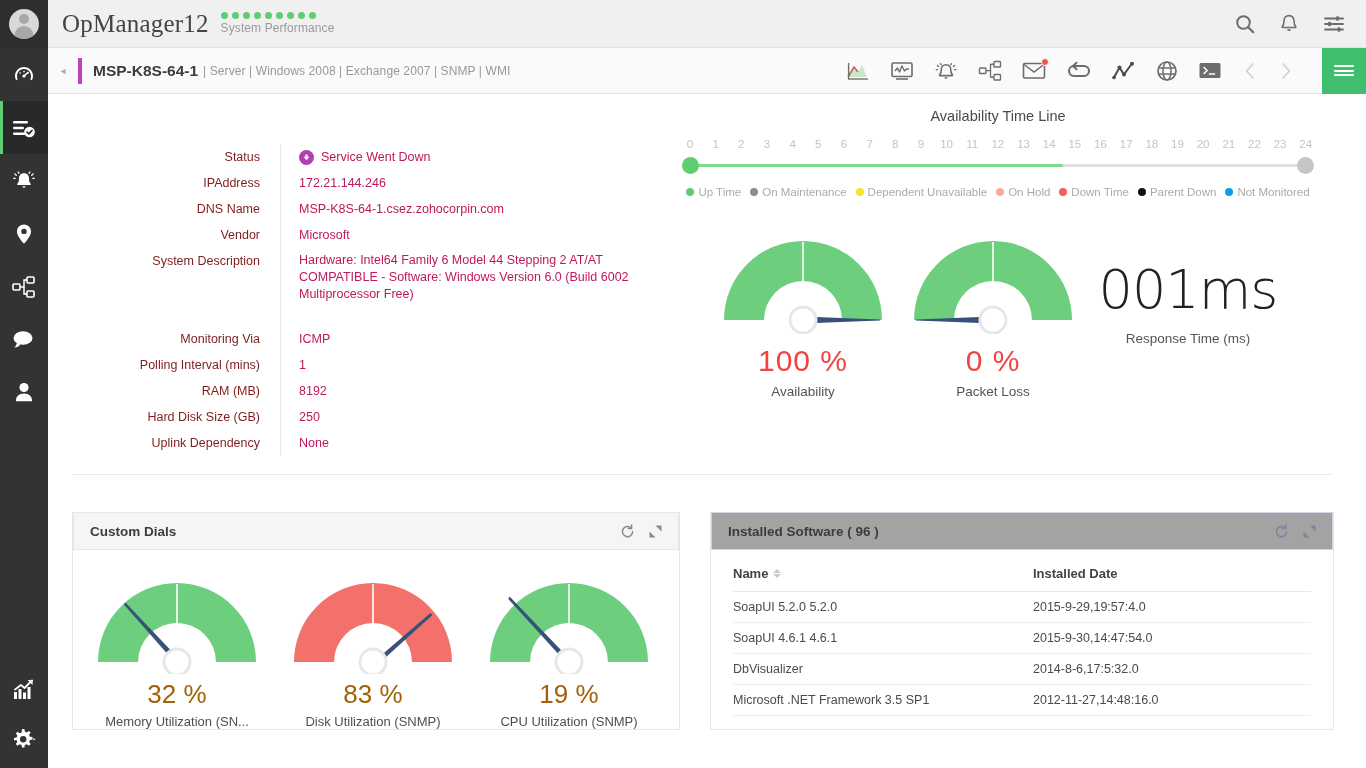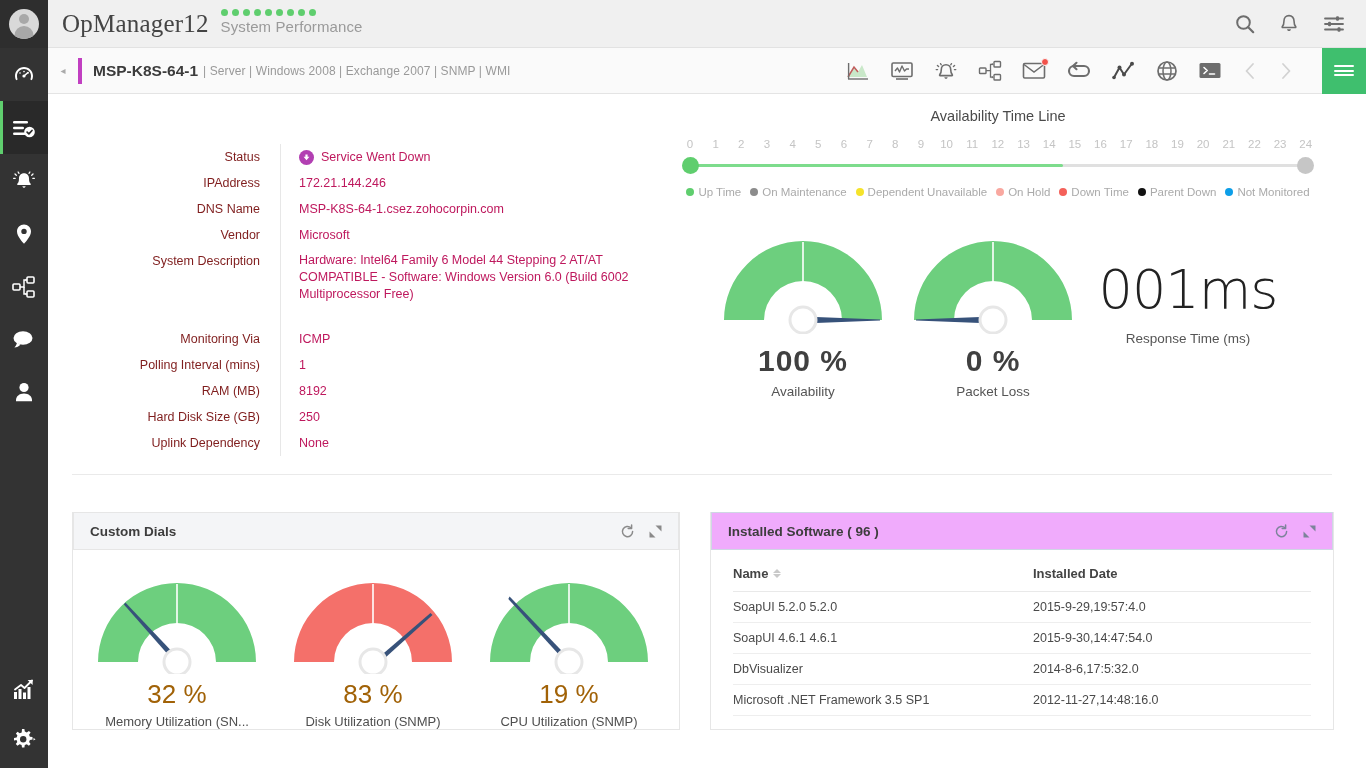--- a/index.html
+++ b/index.html
@@ -61,21 +61,21 @@
     display: flex; align-items: center;
   }
   .brand-wrap { display: flex; align-items: flex-end; padding-left: 14px; }
   .brand-name {
     font-family: "Liberation Serif", serif;
     font-size: 25px; color: #444; letter-spacing: .2px;
   }
   .brand-sub { margin-left: 12px; margin-bottom: 3px; }
   .brand-dots { display: flex; gap: 4px; margin-bottom: 2px; }
   .brand-dots i { width: 7px; height: 7px; border-radius: 50%; background: #5fce6e; display:block; }
-  .brand-tag { font-size: 15px; color: #9a9a9a; letter-spacing: .1px; }
+  .brand-tag { font-size: 12px; color: #9a9a9a; letter-spacing: .1px; }
   .topbar-right { margin-left: auto; display: flex; align-items: center; gap: 22px; padding-right: 20px; }
   .topbar-right .tb-ico { cursor: pointer; display: flex; }
 
   
   #devbar {
     position: absolute; left: 48px; top: 48px;
     width: 1318px; height: 46px;
     background: #fafafa;
     border-bottom: 1px solid #e4e4e4;
     display: flex; align-items: center;
@@ -137,37 +137,37 @@
   .tl-knob { position: absolute; width: 17px; height: 17px; border-radius: 50%; }
   .tl-knob.start { left: 0; background: #5fce6e; }
   .tl-knob.end { right: 0; background: #c6c6c6; }
   .tl-legend { display: flex; justify-content: center; gap: 9px; margin-top: 12px; flex-wrap: nowrap; }
   .lg { display: flex; align-items: center; gap: 4px; font-size: 11.5px; color: #aaa; white-space: nowrap; }
   .lg i { width: 8px; height: 8px; border-radius: 50%; display: block; }
 
   
   .gauges { position: absolute; left: 660px; top: 130px; display: flex; align-items: flex-start; }
   .gauge-item { width: 190px; text-align: center; }
-  .gauge-val { font-size: 30px; color: #404040; font-weight: 700; margin-top: 6px; letter-spacing:1px; }
+  .gauge-val { font-size: 30px; color: #ef4444; font-weight: 400; margin-top: 6px; letter-spacing:1px; }
   .gauge-lbl { font-size: 13.5px; color: #555; margin-top: 6px; }
   .rt-block { width: 200px; text-align: center; padding-top: 34px; }
   .rt-val { font-size: 54px; color: #222; font-weight: 300; letter-spacing: -1px; font-family:"DejaVu Sans", sans-serif;}
   .rt-lbl { font-size: 13.5px; color: #555; margin-top: 10px; }
 
   
   .panels { position: absolute; left: 0; top: 402px; width: 1318px; display: flex; gap: 30px; padding: 16px 24px 0 24px; }
   .panel { border: 1px solid #e6e6e6; border-top: none; background: #fff; }
   .panel-left { width: 608px; }
   .panel-right { width: 624px; }
   .panel-head {
     height: 38px; display: flex; align-items: center;
     padding: 0 16px; font-size: 13.5px; font-weight: bold; color: #3d3d3d;
   }
   .panel-head.grey { background: #f4f5f7; border: 1px solid #e6e6e6; }
-  .panel-head.blue { background: #f0abfc; border: 1px solid #cfd6e4; }
+  .panel-head.blue { background: #a3a3a3; border: 1px solid #cfd6e4; }
   .panel-tools { margin-left: auto; display: flex; gap: 14px; align-items: center; }
   .panel-tools span { cursor: pointer; display:flex; }
 
   
   .dials { display: flex; padding: 18px 6px 0 6px; }
   .dial { width: 196px; text-align: center; }
   .dial-val { font-size: 26px; color: #a16207; font-weight: 300; margin-top: 1px; }
   .dial-lbl { font-size: 13px; color: #4f4f4f; margin-top: 4px; }
 
   

